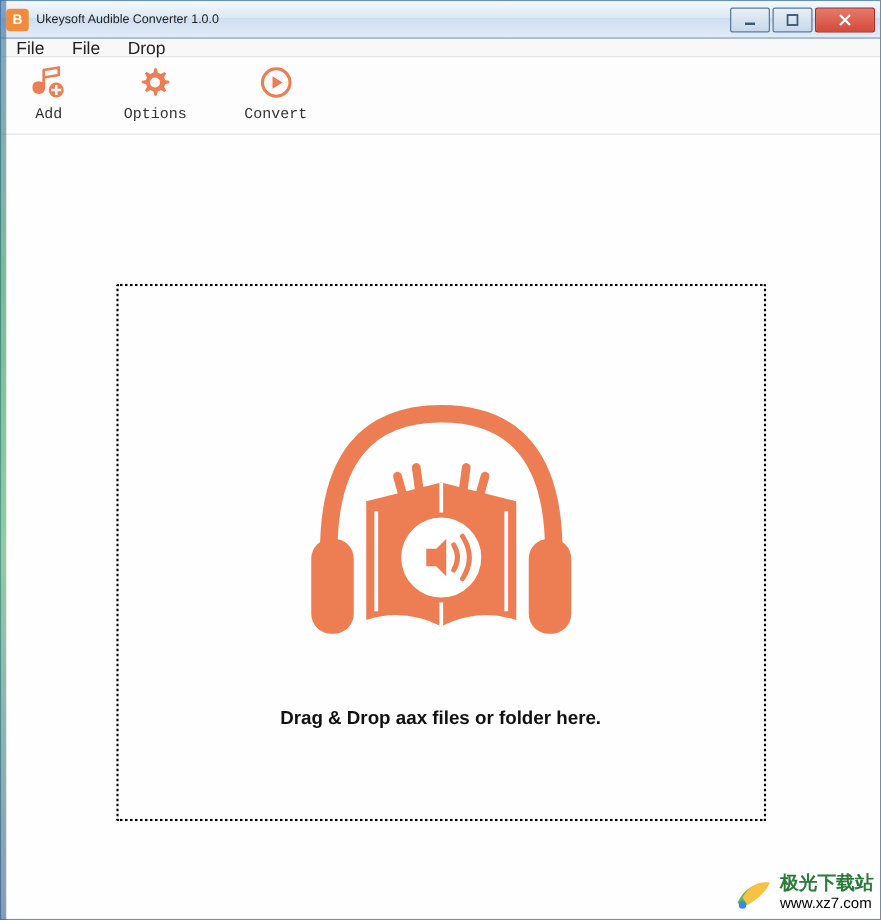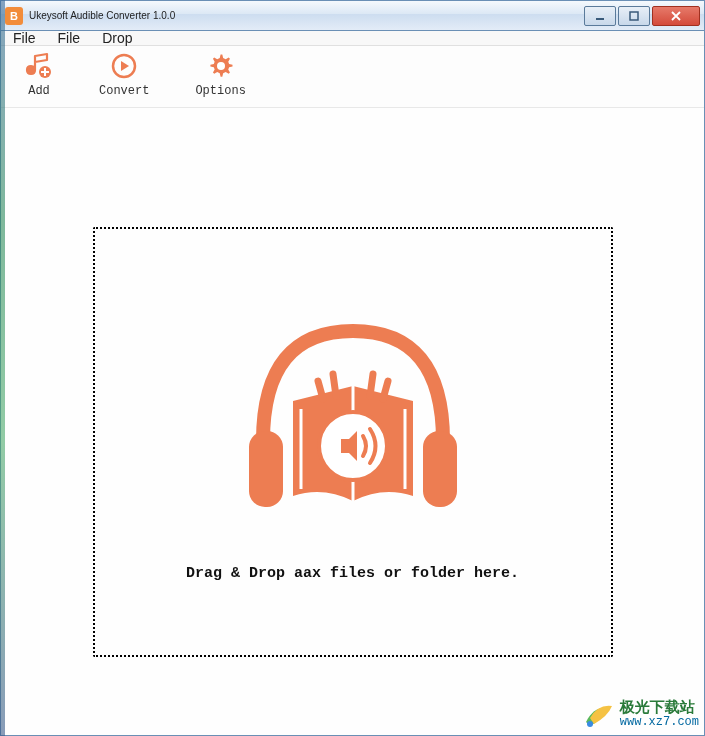--- a/index.html
+++ b/index.html
@@ -129,21 +129,21 @@
       border: 2px dotted #000;
       border-radius: 2px;
       display: flex;
       flex-direction: column;
       align-items: center;
       justify-content: center;
       gap: 30px;
       margin-top: 40px;
     }
     .drop-text {
-      font-family: Liberation Mono, monospace;
+      font-family: Liberation Sans, sans-serif;
       font-size: 15px;
       font-weight: bold;
       color: #111;
     }
     .watermark {
       position: absolute;
       right: 6px;
       bottom: 4px;
       display: flex;
       align-items: center;
@@ -158,22 +158,21 @@
       flex-direction: column;
       line-height: 1.1;
     }
     .wm-cn {
       font-size: 15px;
       font-weight: bold;
       color: #2a7a3a;
     }
     .wm-url {
       font-size: 12px;
-      color: #0369a1;
-      font-family: Liberation Mono, monospace;
+      color: #000000;
     }
     .left-edge {
       position: absolute;
       left: 0;
       top: 0;
       width: 5px;
       height: 736px;
       background: linear-gradient(to bottom, #3a6a9a 0%, #2a8a5a 30%, #4aaa6a 60%, #3a5a8a 100%);
       opacity: 0.6;
       z-index: 10;
@@ -222,34 +221,34 @@
           <ellipse cx="6" cy="18" rx="4" ry="3.5" fill="#ed7d52"></ellipse>
           <circle cx="20" cy="20" r="6" fill="#ed7d52"></circle>
           <path d="M20 16 L20 24 M16 20 L24 20" stroke="#fff" stroke-width="2"></path>
         </svg>
       </div>
       <span class="tool-label">Add</span>
     </div>
     <div class="tool-btn">
       <div class="tool-icon">
         <svg width="28" height="28" viewBox="0 0 28 28">
-          <circle cx="14" cy="14" r="11" fill="none" stroke="#ed7d52" stroke-width="2.5"></circle>
-          <path d="M11 9 L11 19 L19 14 Z" fill="#ed7d52"></path>
-        </svg>
-      </div>
-      <span class="tool-label">Convert</span>
+          <path d="M14 3 L16 3 L17 7 L20 8.5 L23.5 6.5 L25 8 L23 11.5 L24 14 L28 15 L28 17 L24 18 L23 20.5 L25 24 L23.5 25.5 L20 23.5 L17 25 L16 29 L14 29 L13 25 L10 23.5 L6.5 25.5 L5 24 L7 20.5 L6 18 L2 17 L2 15 L6 14 L7 11.5 L5 8 L6.5 6.5 L10 8.5 L13 7 Z" fill="#ed7d52" transform="scale(0.85) translate(2,0)"></path>
+          <circle cx="14" cy="14" r="4" fill="#fff"></circle>
+        </svg>
+      </div>
+      <span class="tool-label">Options</span>
     </div>
     <div class="tool-btn">
       <div class="tool-icon">
         <svg width="28" height="28" viewBox="0 0 28 28">
-          <path d="M14 3 L16 3 L17 7 L20 8.5 L23.5 6.5 L25 8 L23 11.5 L24 14 L28 15 L28 17 L24 18 L23 20.5 L25 24 L23.5 25.5 L20 23.5 L17 25 L16 29 L14 29 L13 25 L10 23.5 L6.5 25.5 L5 24 L7 20.5 L6 18 L2 17 L2 15 L6 14 L7 11.5 L5 8 L6.5 6.5 L10 8.5 L13 7 Z" fill="#ed7d52" transform="scale(0.85) translate(2,0)"></path>
-          <circle cx="14" cy="14" r="4" fill="#fff"></circle>
-        </svg>
-      </div>
-      <span class="tool-label">Options</span>
+          <circle cx="14" cy="14" r="11" fill="none" stroke="#ed7d52" stroke-width="2.5"></circle>
+          <path d="M11 9 L11 19 L19 14 Z" fill="#ed7d52"></path>
+        </svg>
+      </div>
+      <span class="tool-label">Convert</span>
     </div>
   </div>
 
   <div class="content">
     <div class="dropzone">
       <div>
         <svg width="260" height="230" viewBox="0 0 260 230">
 
           <path d="M40 140 Q40 30 130 30 Q220 30 220 140" fill="none" stroke="#ed7d52" stroke-width="14" stroke-linecap="round"></path>
 

